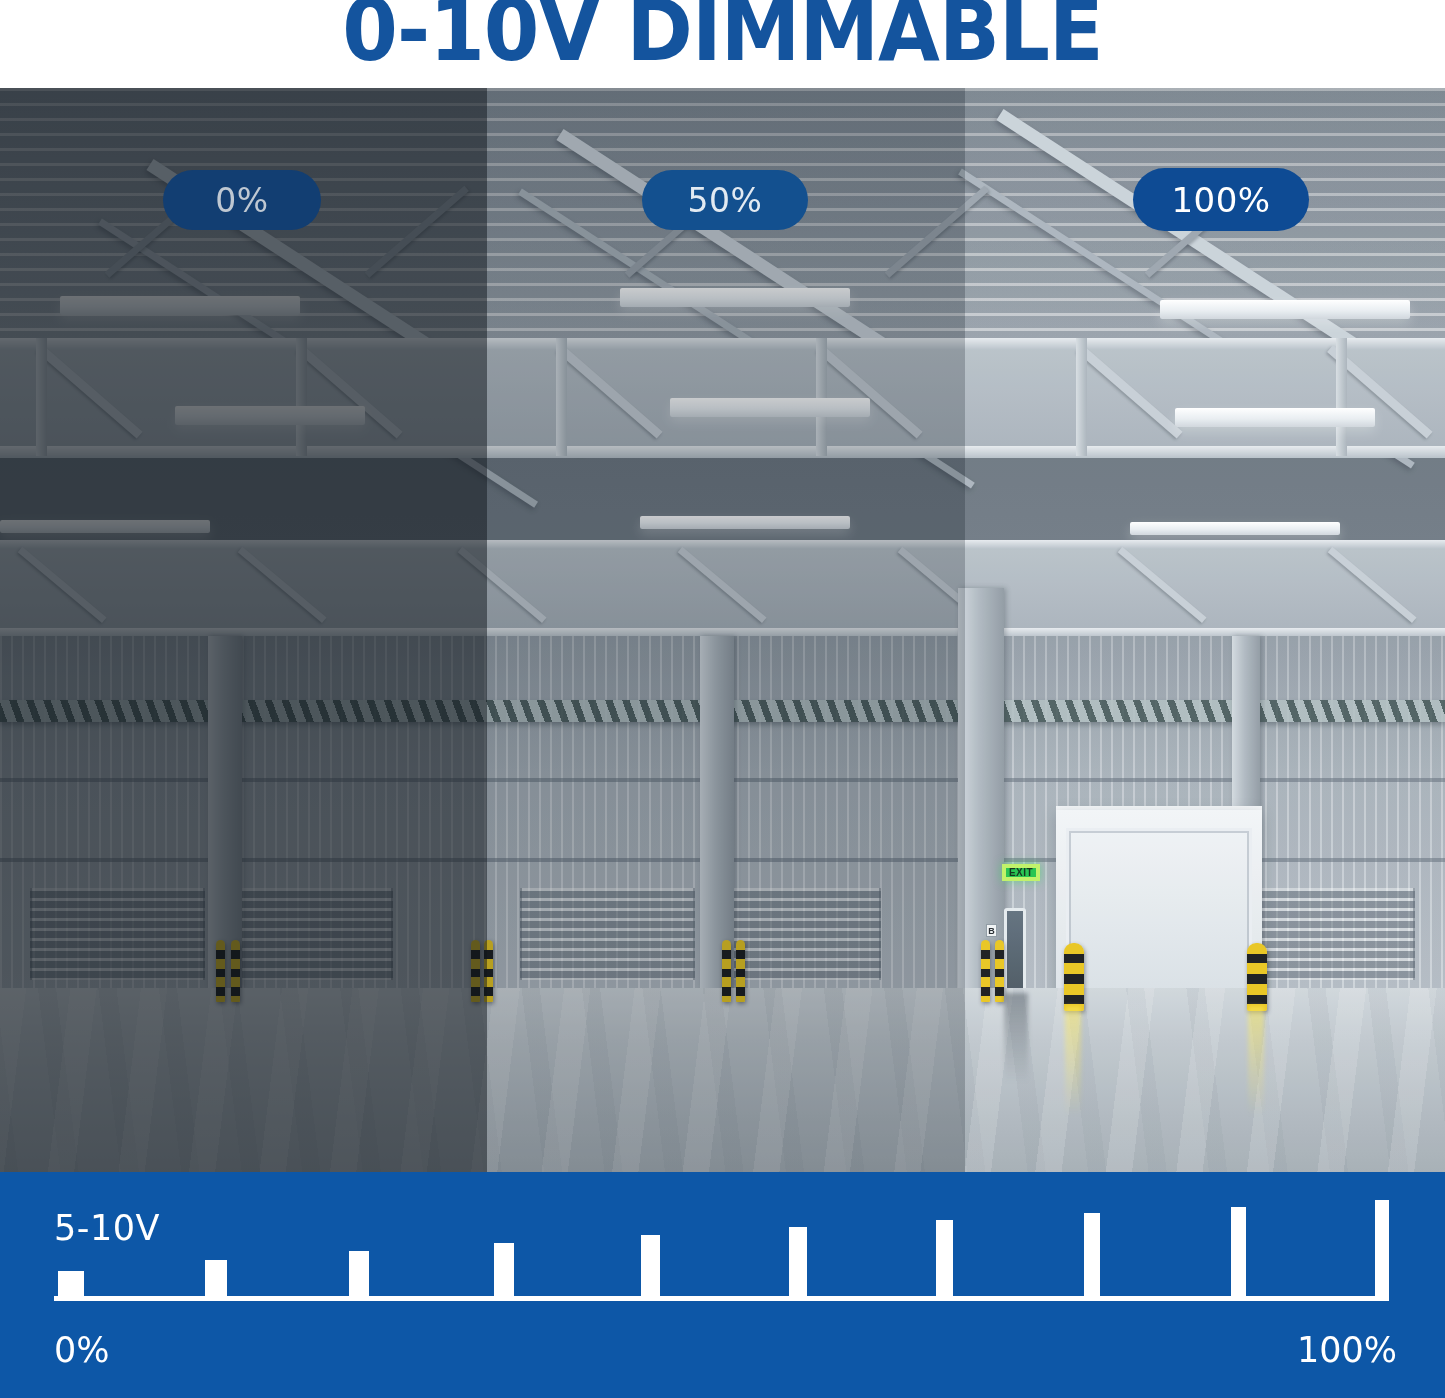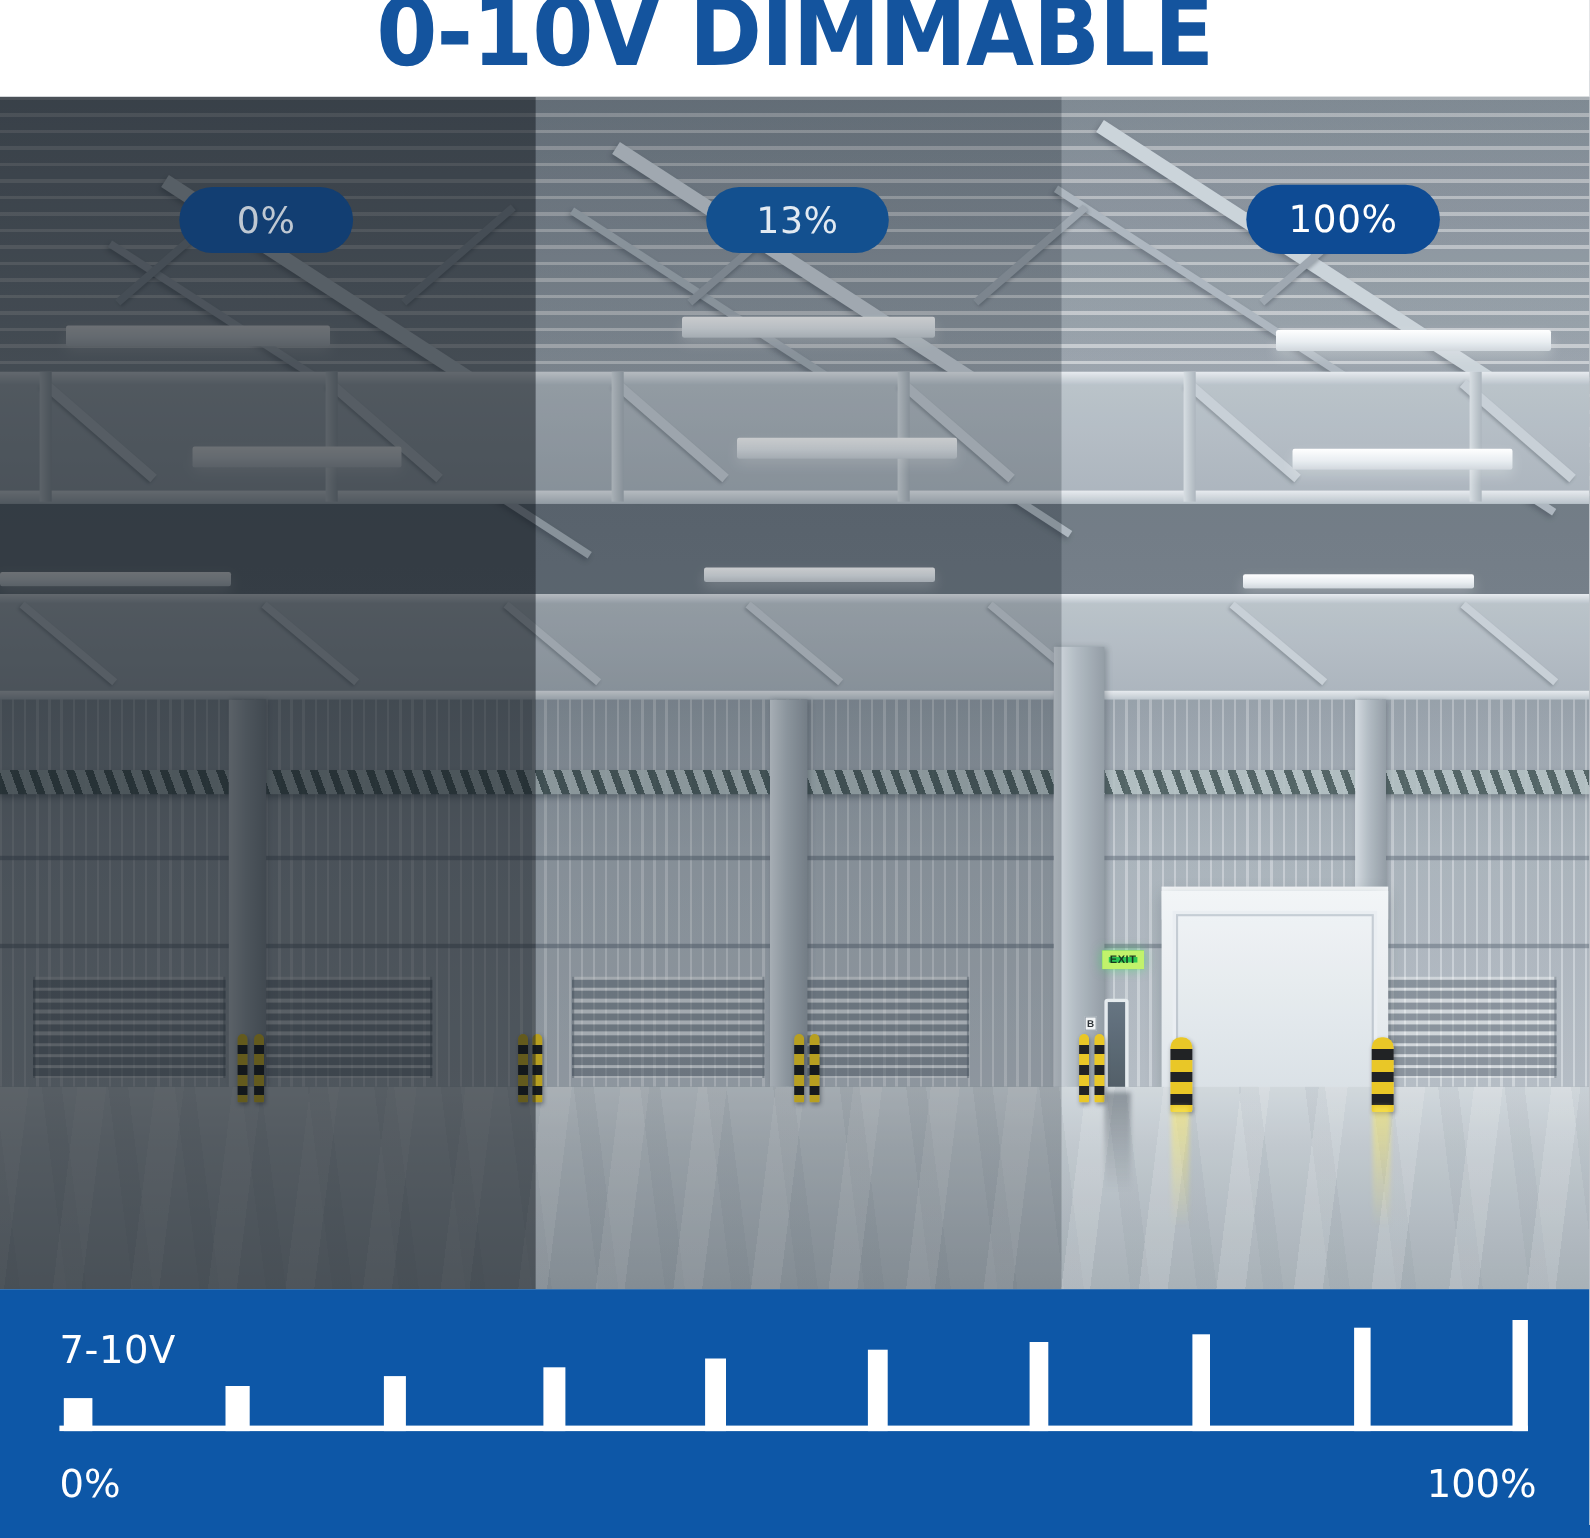--- a/index.html
+++ b/index.html
@@ -170,21 +170,21 @@
   }
   .dock-head {
     position:absolute;
     background:linear-gradient(180deg,#f5f8fa,#e3e9ee);
   }
 
   
   .exit-sign {
     position:absolute;
     background:#1fc24a;
-    border:6px solid #bef264;
+    border:4px solid #bef264;
     display:flex; align-items:center; justify-content:center;
     box-shadow:0 0 10px rgba(45,220,95,.55);
   }
   .exit-sign span {
     color:#0b2d14; font-weight:bold; font-size:10px;
     letter-spacing:0.5px; font-family:"Liberation Sans", sans-serif;
   }
 
   
   .pdoor {
@@ -355,26 +355,26 @@
     <div class="reflect dk" style="left:1004px; top:905px; width:24px; height:90px;"></div>
   </div>
 
   <div class="dim-zone" id="zone-0" style="background: rgba(18, 24, 30, 0.62);"></div>
   <div class="dim-zone" id="zone-50" style="background: rgba(28, 36, 46, 0.24);"></div>
   <div class="dim-zone" id="zone-100" style="background: rgba(255, 255, 255, 0.05);"></div>
 </div>
 
 <div id="badge-layer">
     <div class="badge" style="left: 163px; top: 170px; width: 158px; height: 60px; background: rgb(18, 62, 114); color: rgb(191, 200, 210); font-size: 33px;">0%</div>
-    <div class="badge" style="left: 642px; top: 170px; width: 166px; height: 60px; background: rgb(19, 80, 143); color: rgb(226, 234, 242); font-size: 33px;">13%</div>
+    <div class="badge" style="left: 642px; top: 170px; width: 166px; height: 60px; background: rgb(19, 80, 143); color: rgb(226, 234, 242); font-size: 33px;">50%</div>
     <div class="badge" style="left: 1133px; top: 168px; width: 176px; height: 63px; background: rgb(14, 75, 148); color: rgb(255, 255, 255); font-size: 34px;">100%</div>
   </div>
 
 <div class="scalebar"></div>
-<div class="scale-label-top">7-10V</div>
+<div class="scale-label-top">5-10V</div>
 <div class="tick-wrap" id="tick-layer">
     <div class="tick" style="left: 58px; width: 26px; height: 30px;"></div>
     <div class="tick" style="left: 205px; width: 22px; height: 41px;"></div>
     <div class="tick" style="left: 349px; width: 20px; height: 50px;"></div>
     <div class="tick" style="left: 494px; width: 20px; height: 58px;"></div>
     <div class="tick" style="left: 641px; width: 19px; height: 66px;"></div>
     <div class="tick" style="left: 789px; width: 18px; height: 74px;"></div>
     <div class="tick" style="left: 936px; width: 17px; height: 81px;"></div>
     <div class="tick" style="left: 1084px; width: 16px; height: 88px;"></div>
     <div class="tick" style="left: 1231px; width: 15px; height: 94px;"></div>

